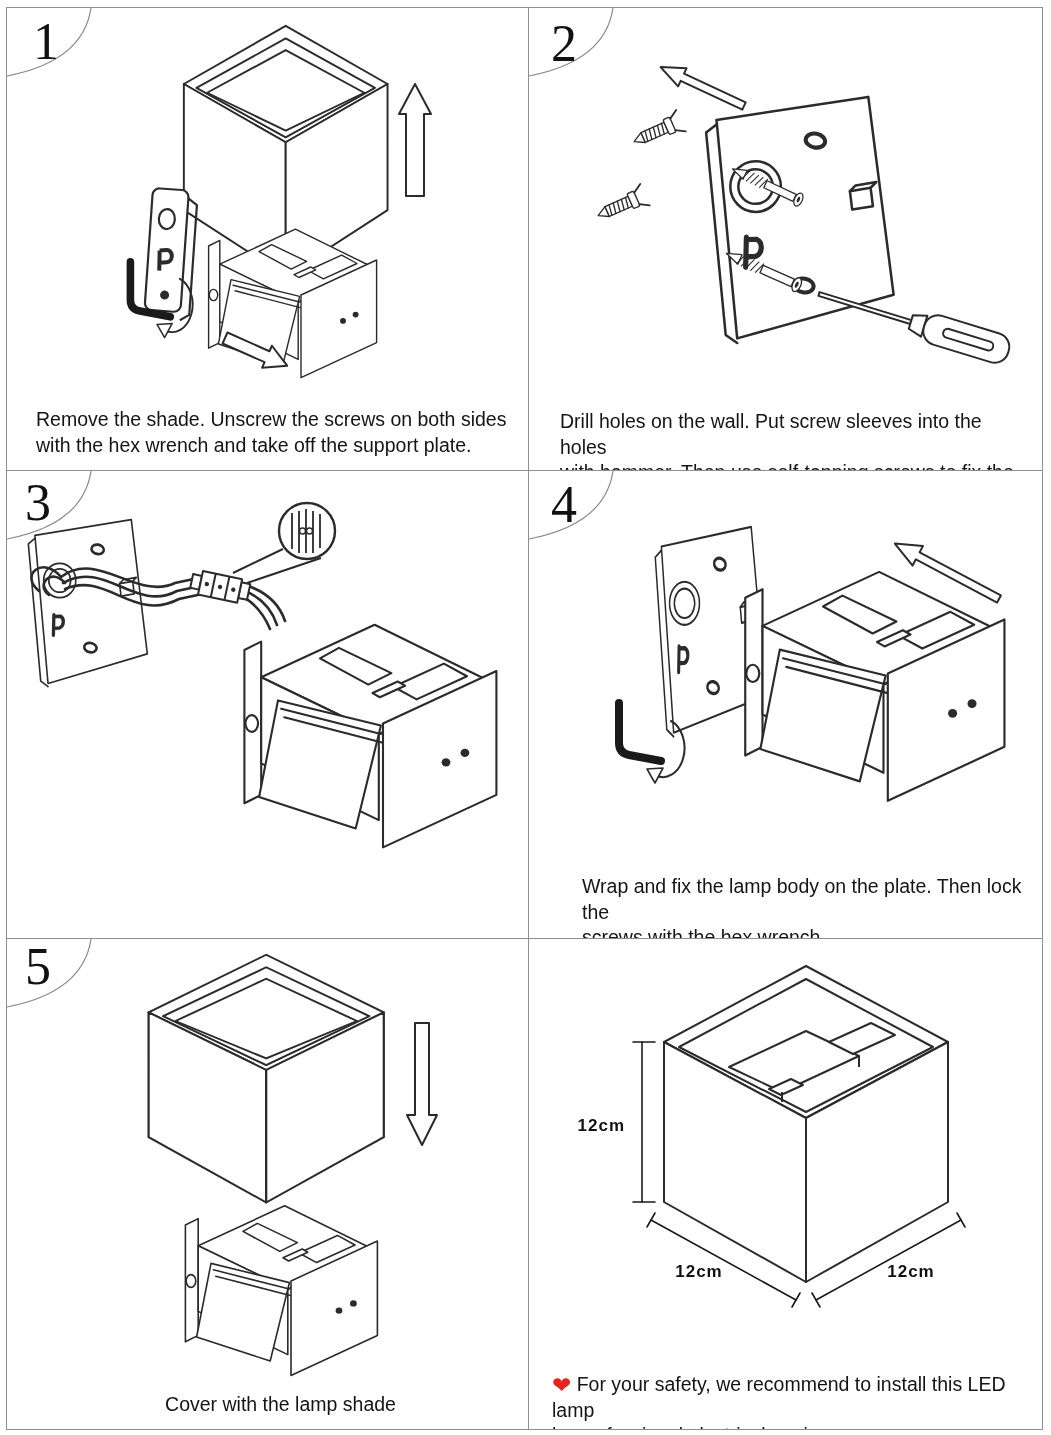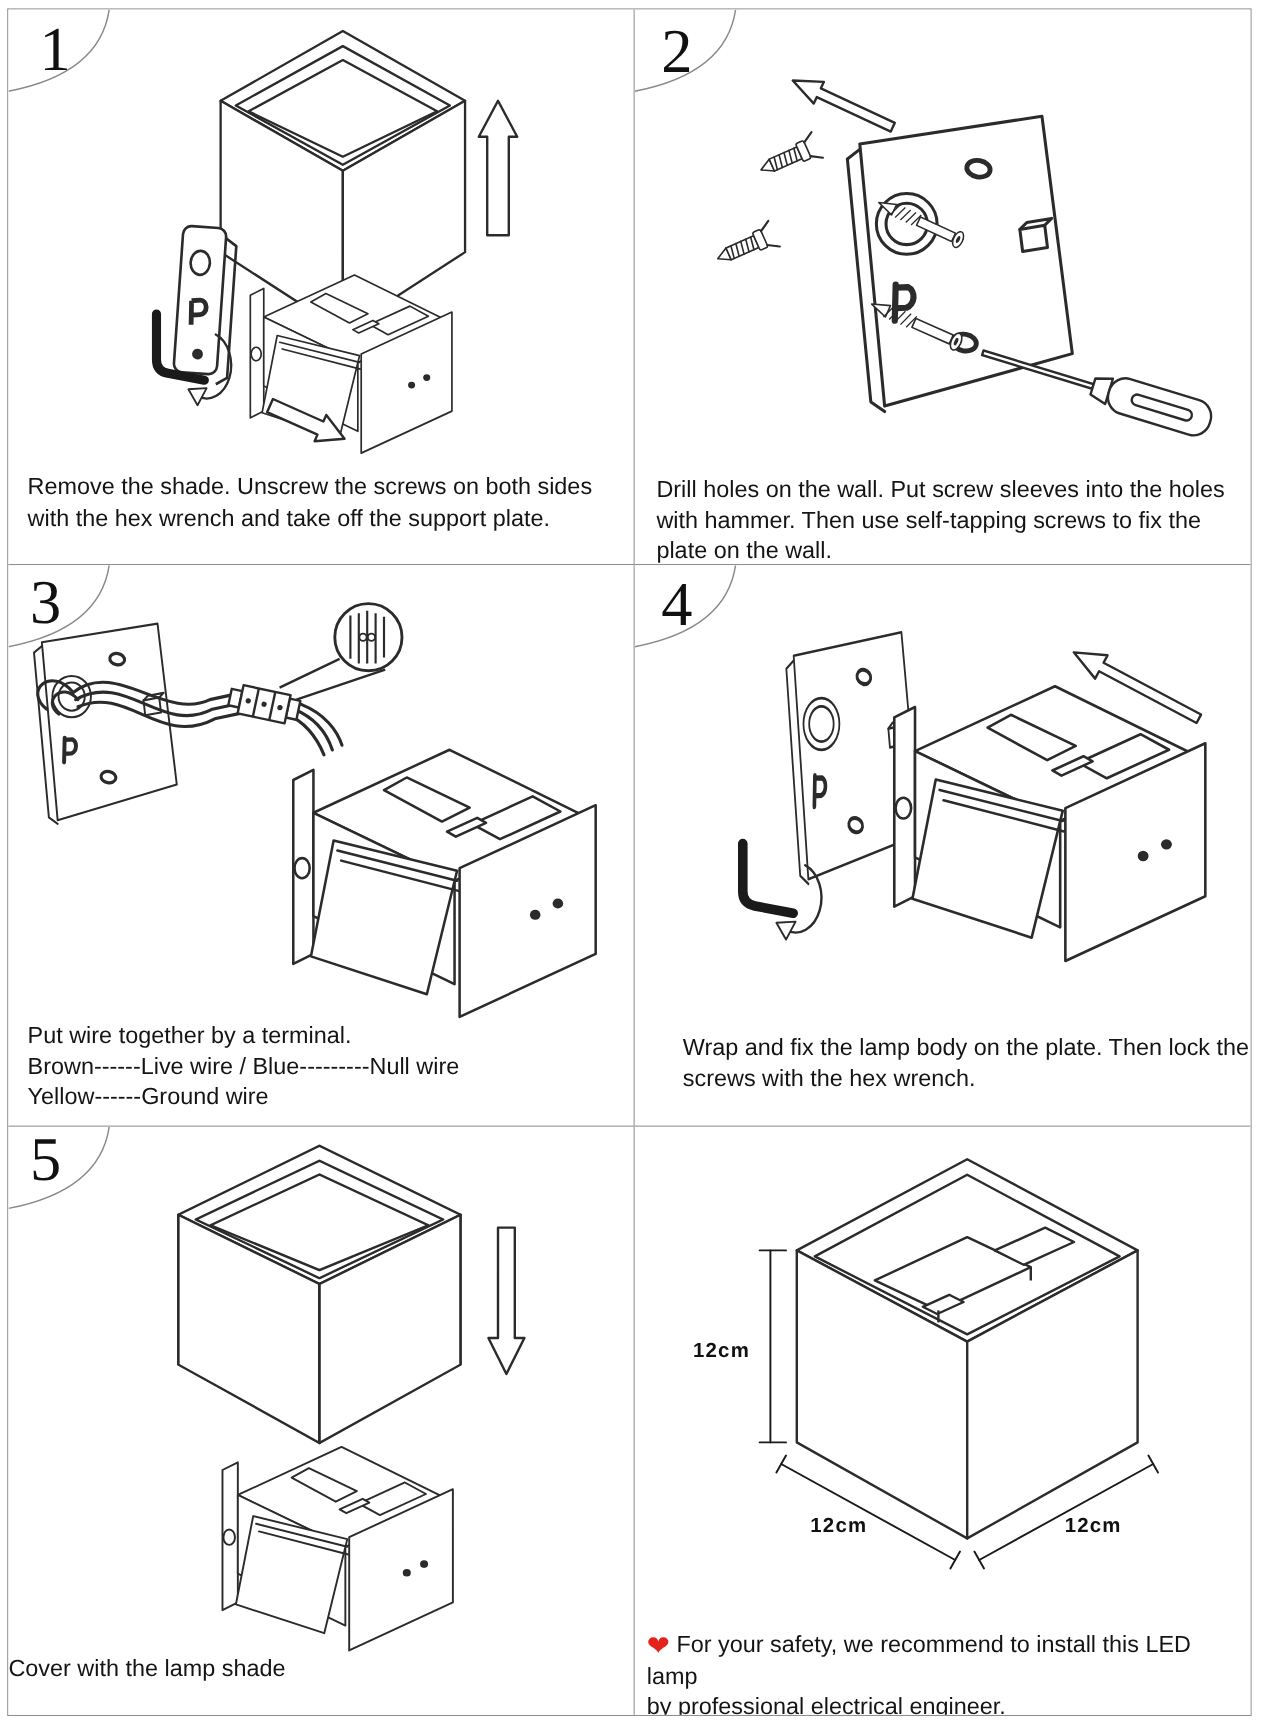--- a/index.html
+++ b/index.html
@@ -9,21 +9,21 @@
   .cell{position:absolute;overflow:hidden;background:#fff;}
   #cell-1{left:0;top:0;width:521px;height:462px;border-right:1px solid #8f8f8f;border-bottom:1px solid #8f8f8f;}
   #cell-2{left:522px;top:0;right:0;height:462px;border-bottom:1px solid #8f8f8f;}
   #cell-3{left:0;top:463px;width:521px;height:467px;border-right:1px solid #8f8f8f;border-bottom:1px solid #8f8f8f;}
   #cell-4{left:522px;top:463px;right:0;height:467px;border-bottom:1px solid #8f8f8f;}
   #cell-5{left:0;top:931px;width:521px;bottom:0;border-right:1px solid #8f8f8f;}
   #cell-6{left:522px;top:931px;right:0;bottom:0;}
   .corner{position:absolute;left:0;top:0;pointer-events:none;}
   .num{position:absolute;font-family:"Liberation Serif","DejaVu Serif",serif;font-size:52px;line-height:1;color:#111;}
   .art{position:absolute;left:0;top:0;}
-  .cap{position:absolute;margin:0;font-size:19.5px;line-height:1.32;white-space:pre-line;color:#141414;}
+  .cap{position:absolute;margin:13px;font-size:19.5px;line-height:1.32;white-space:pre-line;color:#141414;}
   .heart{font-size:23px;line-height:1;vertical-align:-2px;}
   .dim{font:700 17px "Liberation Sans","DejaVu Sans",sans-serif;fill:#111;letter-spacing:1px;}
 </style>
 </head>
 <body>
 
 <div id="stage">
 <div id="sheet">
 
 <svg width="0" height="0" style="position:absolute" aria-hidden="true">
@@ -166,23 +166,20 @@
     <g stroke="#2b2b2b" stroke-width="2" fill="#fff">
       <line x1="276" y1="78" x2="226" y2="102"></line>
       <line x1="314" y1="87" x2="240" y2="112"></line>
       <circle cx="300" cy="60" r="28" stroke-width="2.4"></circle>
       <path d="M285,42 v36 M292,40 v42 M299,38 v44 M306,40 v42 M313,43 v34" fill="none" stroke-width="1.8"></path>
       <circle cx="295.5" cy="60" r="3" fill="none" stroke-width="1.5"></circle>
       <circle cx="302.5" cy="60" r="3" fill="none" stroke-width="1.5"></circle>
     </g>
     <use href="#body" transform="translate(208,116) scale(1.05)"></use>
   </svg>
-  <p class="cap" style="left:16px;top:380px">Put wire together by a terminal.
-Brown------Live wire / Blue---------Null wire
-Yellow------Ground wire</p>
 </div>
 
 <div class="cell" id="cell-4">
   <svg class="corner" width="96" height="76" viewBox="0 0 96 76">
     <path d="M84,0 C79,34 52,58 0,68" stroke="#8a8a8a" stroke-width="1.2" fill="none"></path>
   </svg>
   <div class="num" style="left:22px;top:8px">4</div>
   <svg class="art" width="513" height="467" viewBox="0 0 513 467">
     <g transform="translate(470,128) rotate(208)">
       <polygon points="0,-4 92,-4 92,-11 118,0 92,11 92,4 0,4" fill="#fff" stroke="#2b2b2b" stroke-width="2" stroke-linejoin="round"></polygon>
@@ -198,21 +195,21 @@
 <div class="cell" id="cell-5">
   <svg class="corner" width="96" height="76" viewBox="0 0 96 76">
     <path d="M84,0 C79,34 52,58 0,68" stroke="#8a8a8a" stroke-width="1.2" fill="none"></path>
   </svg>
   <div class="num" style="left:18px;top:2px">5</div>
   <svg class="art" width="521" height="489" viewBox="0 0 521 489">
     <use href="#shade" transform="translate(136,10) scale(1.12,0.96)"></use>
     <polygon points="415,206 400,176 408,176 408,84 422,84 422,176 430,176" fill="#fff" stroke="#2b2b2b" stroke-width="2" stroke-linejoin="round"></polygon>
     <use href="#body" transform="translate(156,238) scale(0.80)"></use>
   </svg>
-  <p class="cap" style="left:0;top:440px;width:100%;">Cover with the lamp shade</p>
+  <p class="cap" style="left:0;top:440px;width:100%;text-align:center">Cover with the lamp shade</p>
 </div>
 
 <div class="cell" id="cell-6">
   <svg class="art" width="513" height="489" viewBox="0 0 513 489">
     <g stroke="#2b2b2b" stroke-width="2" fill="#fff" stroke-linejoin="round">
       <polygon points="277,27 419,103 277,179 135,103"></polygon>
       <polygon points="277,40 404,108 277,173 150,108" fill="none"></polygon>
       <polygon points="200,128 277,92 330,117 253,153"></polygon>
       <polygon points="300,103 342,84 366,96 324,115"></polygon>
       <polygon points="240,150 262,140 274,146 252,156"></polygon>

